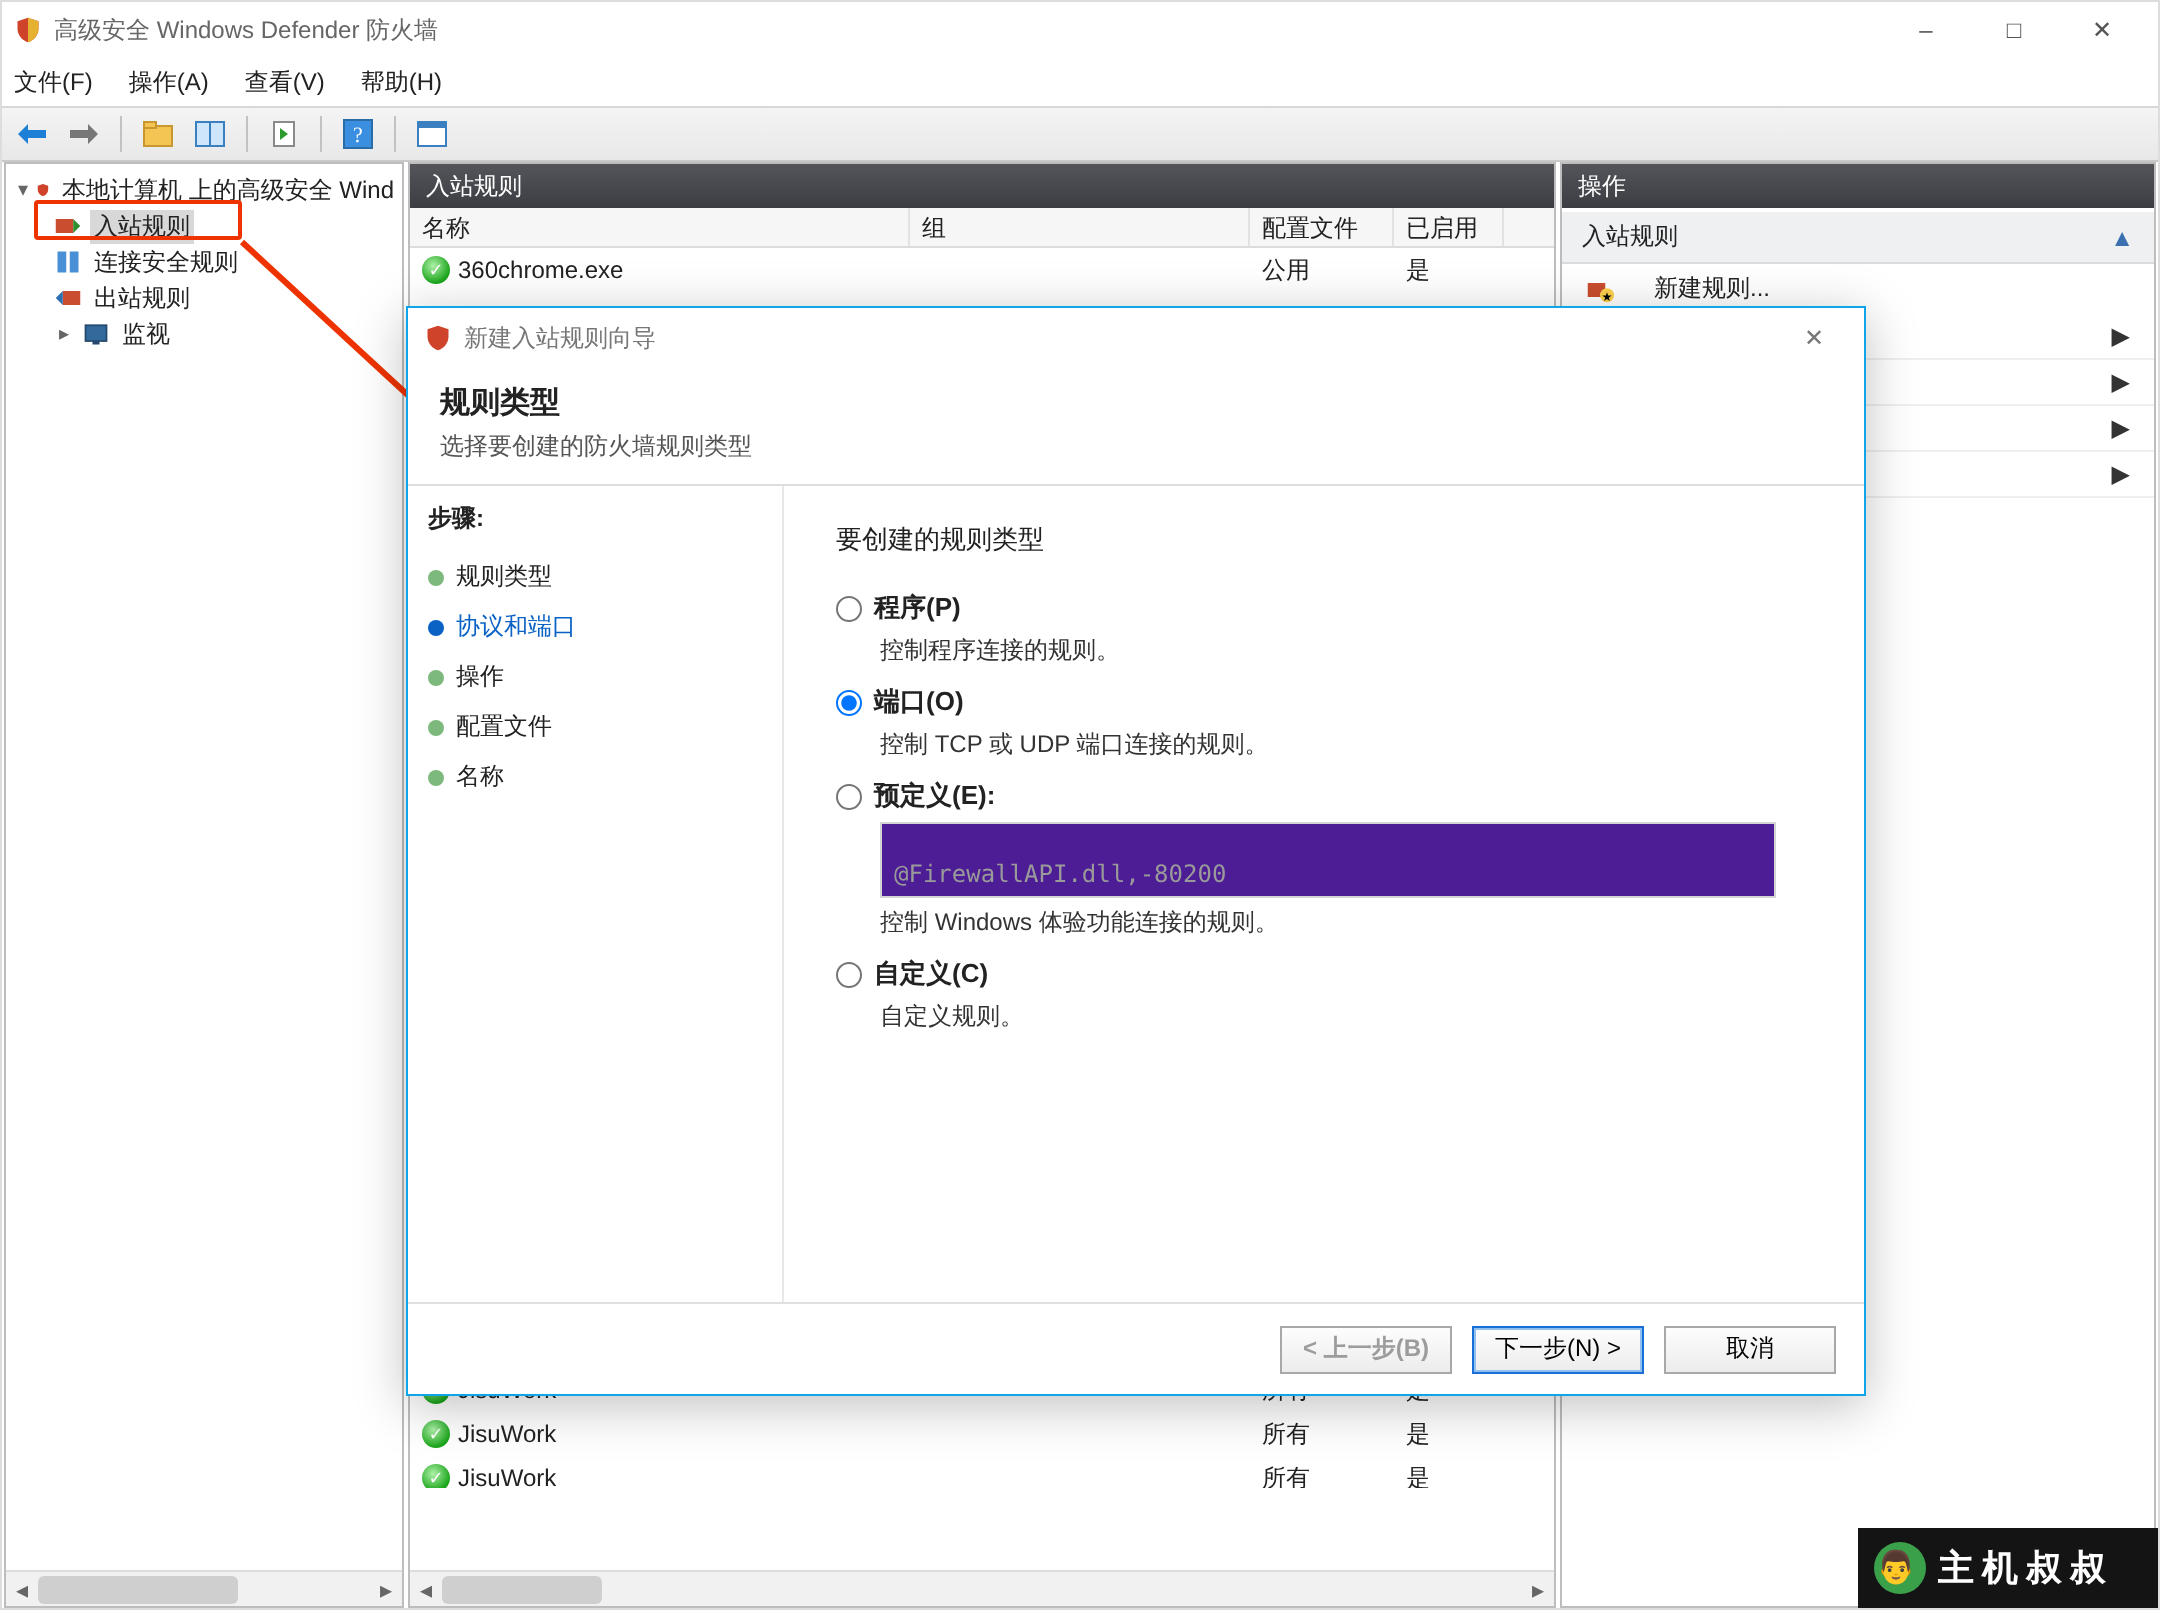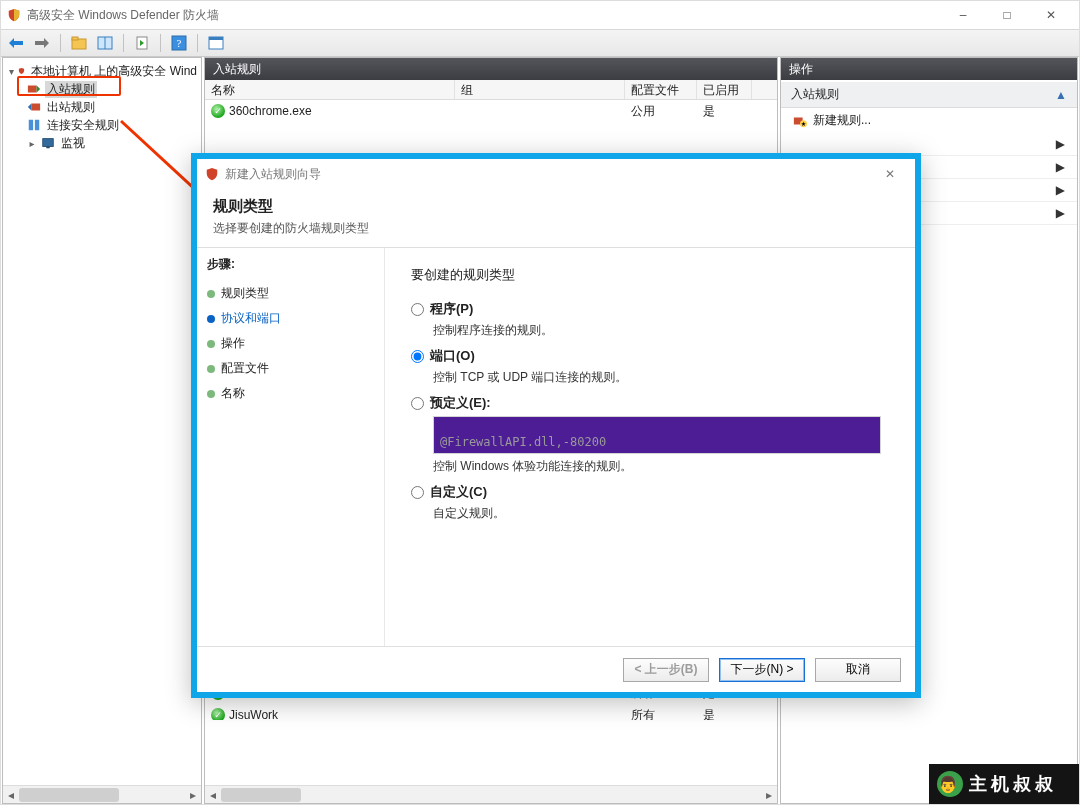--- a/index.html
+++ b/index.html
@@ -48,31 +48,31 @@
   .col-name{ width:250px;} .col-group{ width:170px;} .col-prof{width:72px;} .col-en{width:55px;}
   .list-rows { overflow:hidden;}
   .row { display:flex; height:22px; align-items:center;}
   .row .c { padding:0 6px; white-space:nowrap; overflow:hidden;}
   .row .c-name{width:250px; display:flex; align-items:center; gap:4px;} .row .c-group{width:170px;} .row .c-prof{width:72px;} .row .c-en{width:55px;}
   .chk { width:14px; height:14px; border-radius:50%; background:radial-gradient(circle at 40% 35%, #aef1a8, #1aa51a 70%); display:inline-flex; align-items:center; justify-content:center; color:#fff; font-size:9px;}
 
   
   .right-body { padding:2px 0; }
   .right-sec { padding:4px 10px; background:#eef0f2; border-bottom:1px solid #dcdcdc; display:flex; justify-content:space-between; align-items:center;}
-  .right-item { padding:4px 12px; display:flex; align-items:center; gap:6px;}
+  .right-item { padding:4px 12px; display:flex; align-items:center; gap:20px;}
   .right-arrow { padding:4px 12px; text-align:right; color:#333; border-bottom:1px solid #eee;}
 
   
   .hscroll { height:18px; background:#f1f1f1; border-top:1px solid #dcdcdc; position:relative;}
   .hscroll .thumb{ position:absolute; top:2px; height:14px; background:#cfcfcf; border-radius:3px; }
   .hscroll .arr{ position:absolute; top:0; width:16px; height:18px; display:flex; align-items:center; justify-content:center; color:#666;}
   .hscroll .arr.l{left:0;} .hscroll .arr.r{right:0;}
 
   
-  .dialog { position:absolute; left:190px; top:152px; width:730px; height:545px; background:#fff; border:6px solid #0ea5e9; box-shadow:0 5px 24px rgba(0,0,0,.25); display:flex; flex-direction:column;}
+  .dialog { position:absolute; left:202px; top:152px; width:730px; height:545px; background:#fff; border:1px solid #0ea5e9; box-shadow:0 5px 24px rgba(0,0,0,.25); display:flex; flex-direction:column;}
   .dlg-title { height:30px; display:flex; align-items:center; padding:0 8px; color:#777; }
   .dlg-title .close{ margin-left:auto; width:34px; height:26px; display:flex; align-items:center; justify-content:center; color:#777;}
   .dlg-head { padding:8px 16px 10px; border-bottom:1px solid #dedede;}
   .dlg-head h1 { font-size:15px; font-weight:700; color:#222; margin-bottom:4px;}
   .dlg-head p { font-size:12px; color:#555;}
   .dlg-body { flex:1; display:flex; min-height:0;}
   .steps { width:188px; background:#fff; border-right:1px solid #e8e8e8; padding:8px 10px;}
   .steps h3 { font-size:12px; margin-bottom:8px; font-weight:700;}
   .steps .st { display:flex; align-items:center; gap:6px; padding:4px 0; font-size:12px;}
   .steps .st .dot{ width:8px; height:8px; border-radius:50%; background:#7db97d;}
@@ -108,20 +108,26 @@
         <path d="M8 1l6 2v4c0 4-2.7 7-6 8V1z" fill="#e6b030"></path>
       </svg>
     <span>高级安全 Windows Defender 防火墙</span>
     <div class="wctrls">
       <div class="btn">–</div>
       <div class="btn">□</div>
       <div class="btn">✕</div>
     </div>
   </div>
 
+  <div class="menubar">
+    <span>文件(F)</span>
+    <span>操作(A)</span>
+    <span>查看(V)</span>
+    <span>帮助(H)</span>
+  </div>
 
   <div class="toolbar">
     <div class="tb">
         <svg width="16" height="12" viewBox="0 0 16 12">
           <path d="M6 1L1 6l5 5V8h9V4H6V1z" fill="#1e7fd6"></path>
         </svg>
       </div>
     <div class="tb">
         <svg width="16" height="12" viewBox="0 0 16 12">
           <path d="M10 1l5 5-5 5V8H1V4h9V1z" fill="#777"></path>
@@ -176,31 +182,31 @@
         </div>
         <div class="tree-item child sel">
           <svg class="icon-sq" viewBox="0 0 16 16">
               <rect x="1" y="4" width="10" height="8" fill="#c94d2e"></rect>
               <path d="M11 4l4 4-4 4z" fill="#2d8f2d"></path>
             </svg>
           <span class="label">入站规则</span>
         </div>
         <div class="tree-item child">
           <svg class="icon-sq" viewBox="0 0 16 16">
+              <rect x="2" y="2" width="5" height="12" fill="#4a90d6"></rect>
+              <rect x="9" y="2" width="5" height="12" fill="#4a90d6"></rect>
+            </svg>
+          <span class="label">连接安全规则</span>
+        </div>
+        <div class="tree-item child">
+          <svg class="icon-sq" viewBox="0 0 16 16">
               <rect x="5" y="4" width="10" height="8" fill="#c94d2e"></rect>
               <path d="M5 4l-4 4 4 4z" fill="#2d6fb0"></path>
             </svg>
           <span class="label">出站规则</span>
-        </div>
-        <div class="tree-item child">
-          <svg class="icon-sq" viewBox="0 0 16 16">
-              <rect x="2" y="2" width="5" height="12" fill="#4a90d6"></rect>
-              <rect x="9" y="2" width="5" height="12" fill="#4a90d6"></rect>
-            </svg>
-          <span class="label">连接安全规则</span>
         </div>
         <div class="tree-item child2">
           <span class="exp">▸</span>
           <svg class="icon-sq" viewBox="0 0 16 16">
               <rect x="2" y="3" width="12" height="9" fill="#326a9c" stroke="#234a6c"></rect>
               <rect x="6" y="12" width="4" height="2" fill="#234a6c"></rect>
             </svg>
           <span class="label">监视</span>
         </div>
         <div class="red-box" style="left:14px; top:18px; width:104px; height:20px;"></div>

